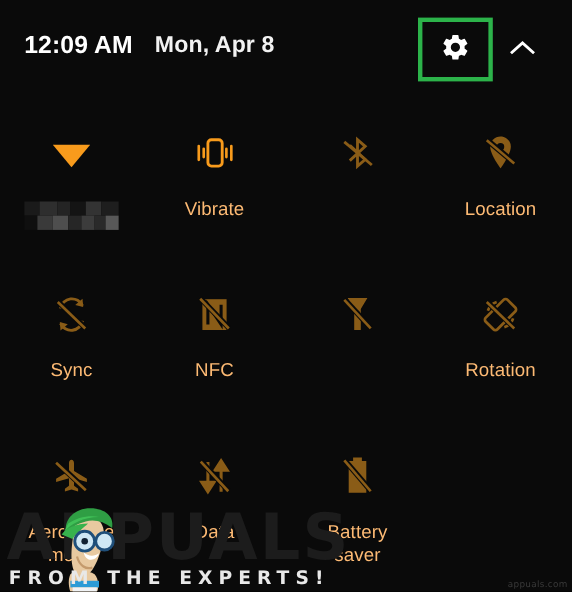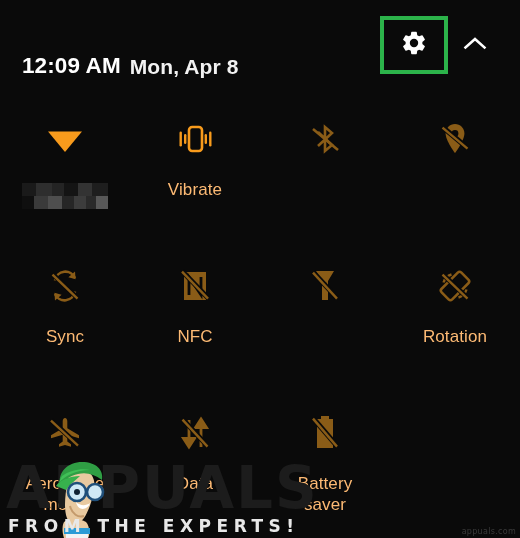--- a/index.html
+++ b/index.html
@@ -28,24 +28,23 @@
     position: absolute;
     left: 0; top: 0;
     width: 520px;
     height: 90px;
   }
   #clock-area {
     position: absolute;
     left: 22px;
     top: 28px;
     display: flex;
-    align-items: flex-end;
-    gap: 9px;
+    align-items: center;
+    gap: 20px;
     white-space: nowrap;
-    margin-top: 25px;
   }
   #clock-time {
     color: #ffffff;
     font-size: 22.5px;
     font-weight: 700;
     letter-spacing: 0.1px;
   }
   #clock-date {
     color: #f2f2f2;
     font-size: 21px;
@@ -261,20 +260,21 @@
 
     <div class="tile">
       <div class="tile-icon">
         <svg width="38" height="38" viewBox="0 0 38 38" aria-hidden="true">
           <path d="M19 4 C13.8 4 9.6 8.2 9.6 13.4 C9.6 20.4 19 33 19 33 C19 33 28.4 20.4 28.4 13.4 C28.4 8.2 24.2 4 19 4 Z" fill="#8a5c17"></path>
           <circle cx="19" cy="13.4" r="3.4" fill="#0a0a0a"></circle>
           <line x1="6.5" y1="7" x2="31.5" y2="28" stroke="#0a0a0a" stroke-width="5.2"></line>
           <line x1="6.5" y1="7.6" x2="31.5" y2="28.6" stroke="#8a5c17" stroke-width="2.4"></line>
         </svg>
       </div>
+      <div class="tile-label">Location</div>
     </div>
 
     <div class="tile">
       <div class="tile-icon">
         <svg width="38" height="38" viewBox="0 0 38 38" aria-hidden="true">
           <path d="M9 13.5 A10.5 10.5 0 0 1 29 11" fill="none" stroke="#8a5c17" stroke-width="2.6"></path>
           <path d="M29 24.5 A10.5 10.5 0 0 1 9 27" fill="none" stroke="#8a5c17" stroke-width="2.6"></path>
           <path d="M29 4.5 L29.6 12.2 L22.4 10.2 Z" fill="#8a5c17"></path>
           <path d="M9 33.5 L8.4 25.8 L15.6 27.8 Z" fill="#8a5c17"></path>
           <line x1="6.5" y1="7" x2="31.5" y2="31" stroke="#0a0a0a" stroke-width="5"></line>

